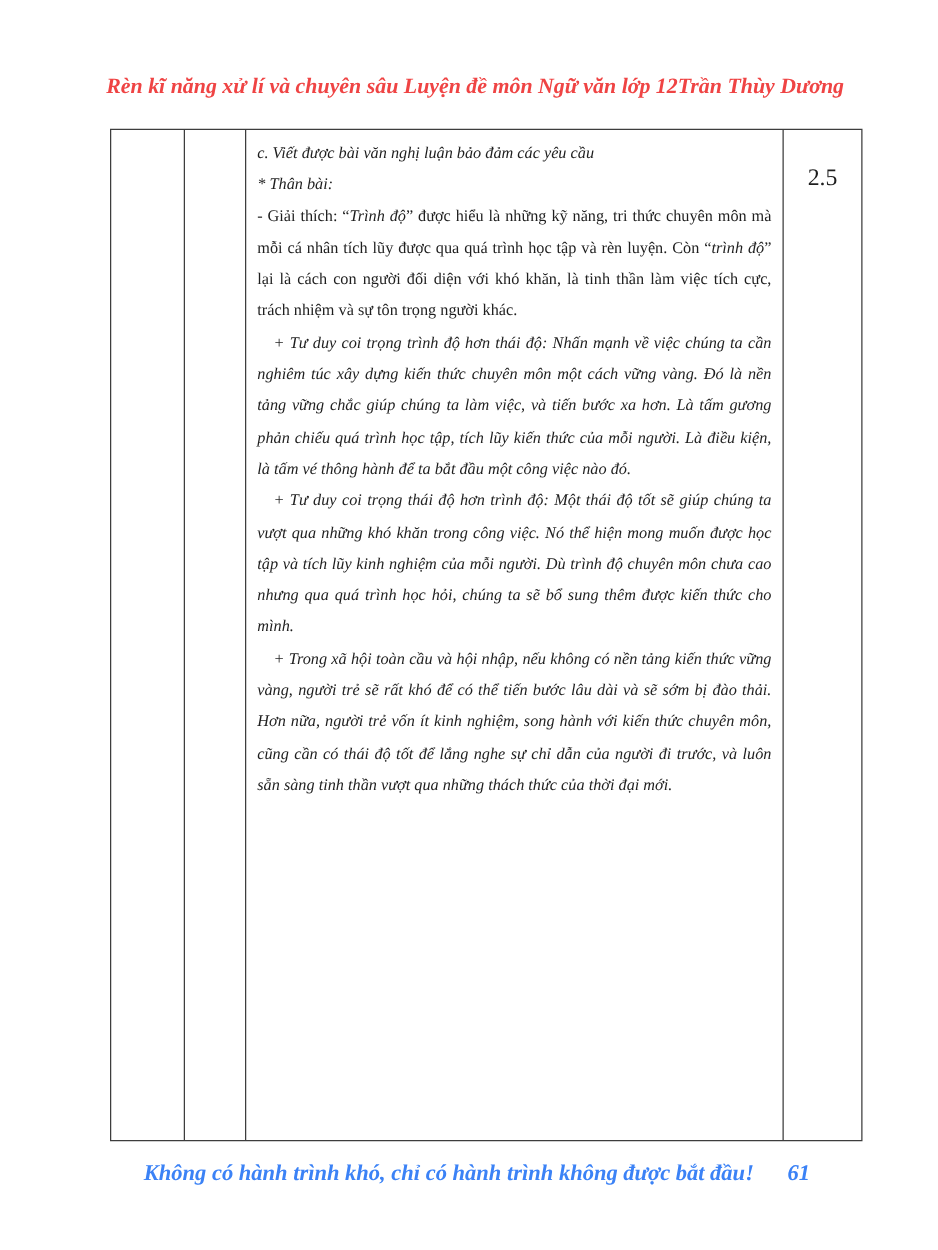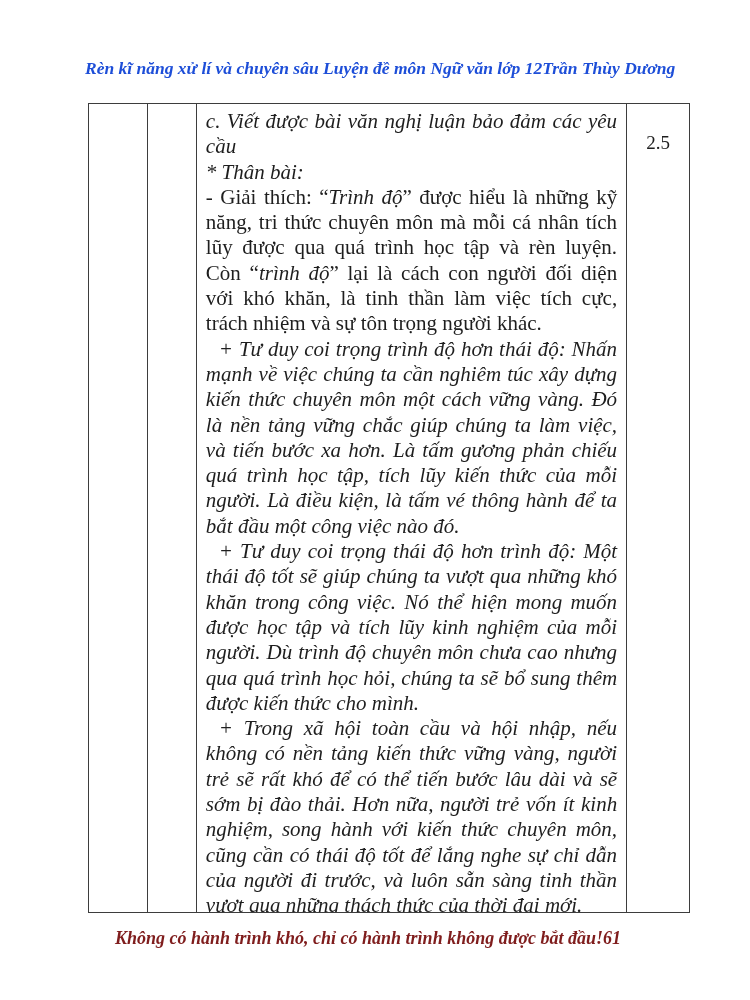--- a/index.html
+++ b/index.html
@@ -19,21 +19,21 @@
     position: absolute;
     top: 58px;
     left: 85px;
     width: 582px;
     display: flex;
     justify-content: space-between;
     align-items: baseline;
     font-weight: bold;
     font-style: italic;
     font-size: 17.5px;
-    color: #1d4ed8;
+    color: #ef4444;
     white-space: nowrap;
   }
   .rubric-table {
     position: absolute;
     top: 103px;
     left: 88px;
     width: 602px;
     height: 810px;
     display: flex;
     border: 1.5px solid #3d3d3d;
@@ -53,38 +53,39 @@
     padding: 5px 9px 0 9px;
   }
   .col-score {
     width: 62px;
     text-align: center;
     padding-top: 7px;
     font-size: 19px;
   }
   .para {
     margin: 0;
-    font-size: 21px;
+    font-size: 13px;
     line-height: 25.3px;
     text-align: justify;
   }
   .para .it { font-style: italic; }
   .indent-lg { text-indent: 22px; }
   .indent-sm { text-indent: 13px; font-style: italic; }
   .page-footer {
     position: absolute;
     top: 928px;
     left: 88px;
     width: 560px;
     display: flex;
+    justify-content: space-between;
     align-items: baseline;
     font-weight: bold;
     font-style: italic;
     font-size: 18px;
-    color: #7f1d1d;
+    color: #3b82f6;
     white-space: nowrap;
   }
   .footer-quote { padding-left: 27px; }
 </style>
 </head>
 <body>
 
 <div class="page-header">
   <span>Rèn kĩ năng xử lí và chuyên sâu Luyện đề môn Ngữ văn lớp 12</span>
   <span>Trần Thùy Dương</span>

